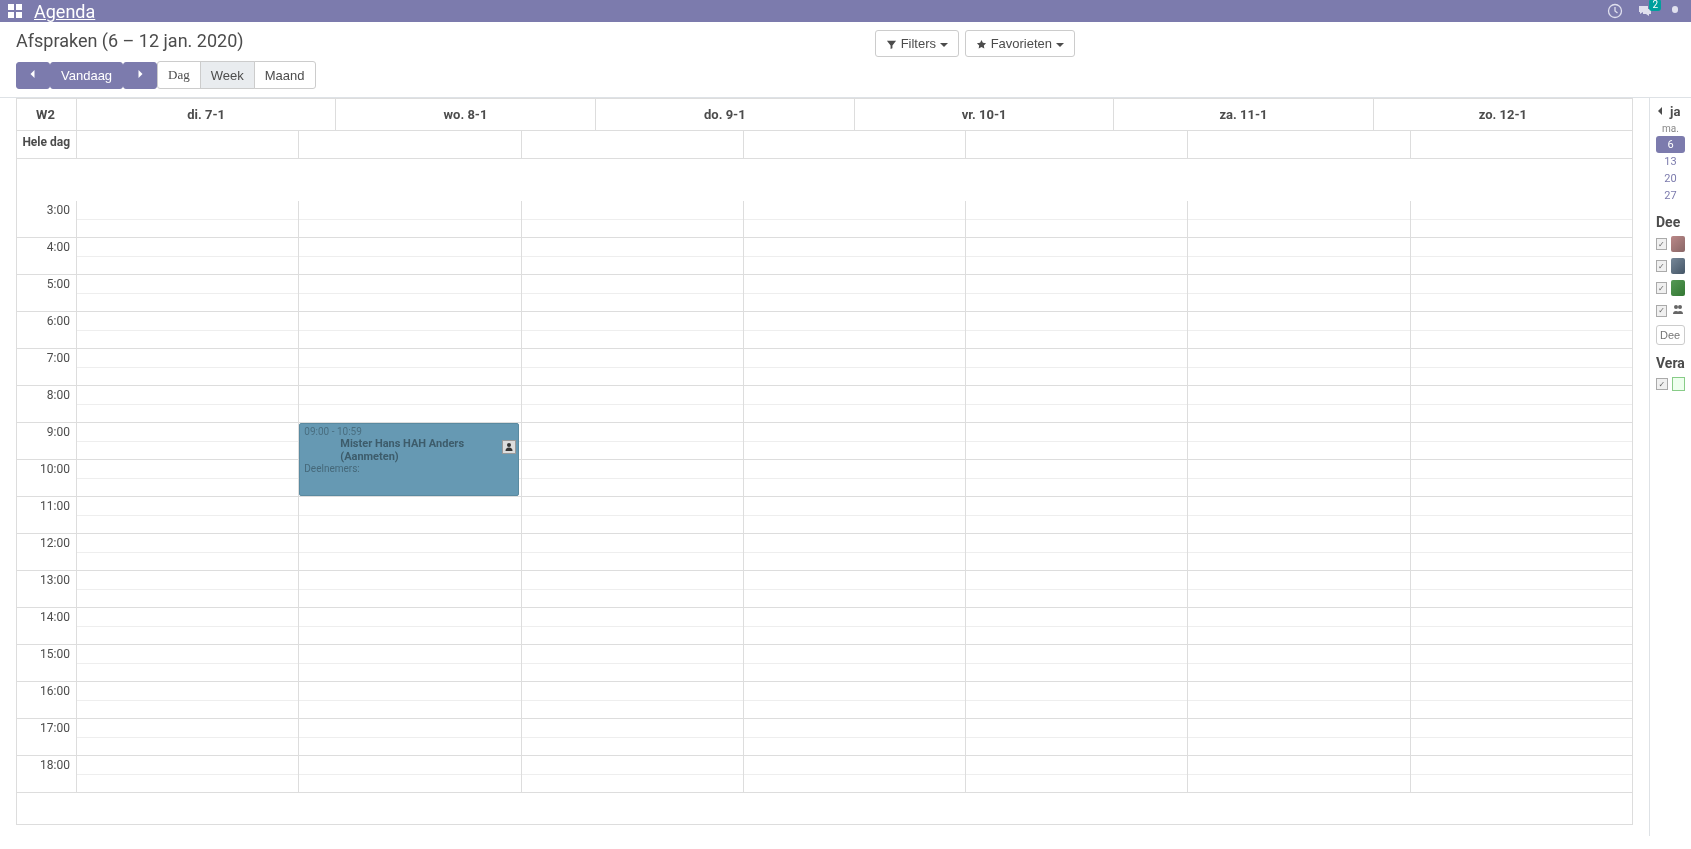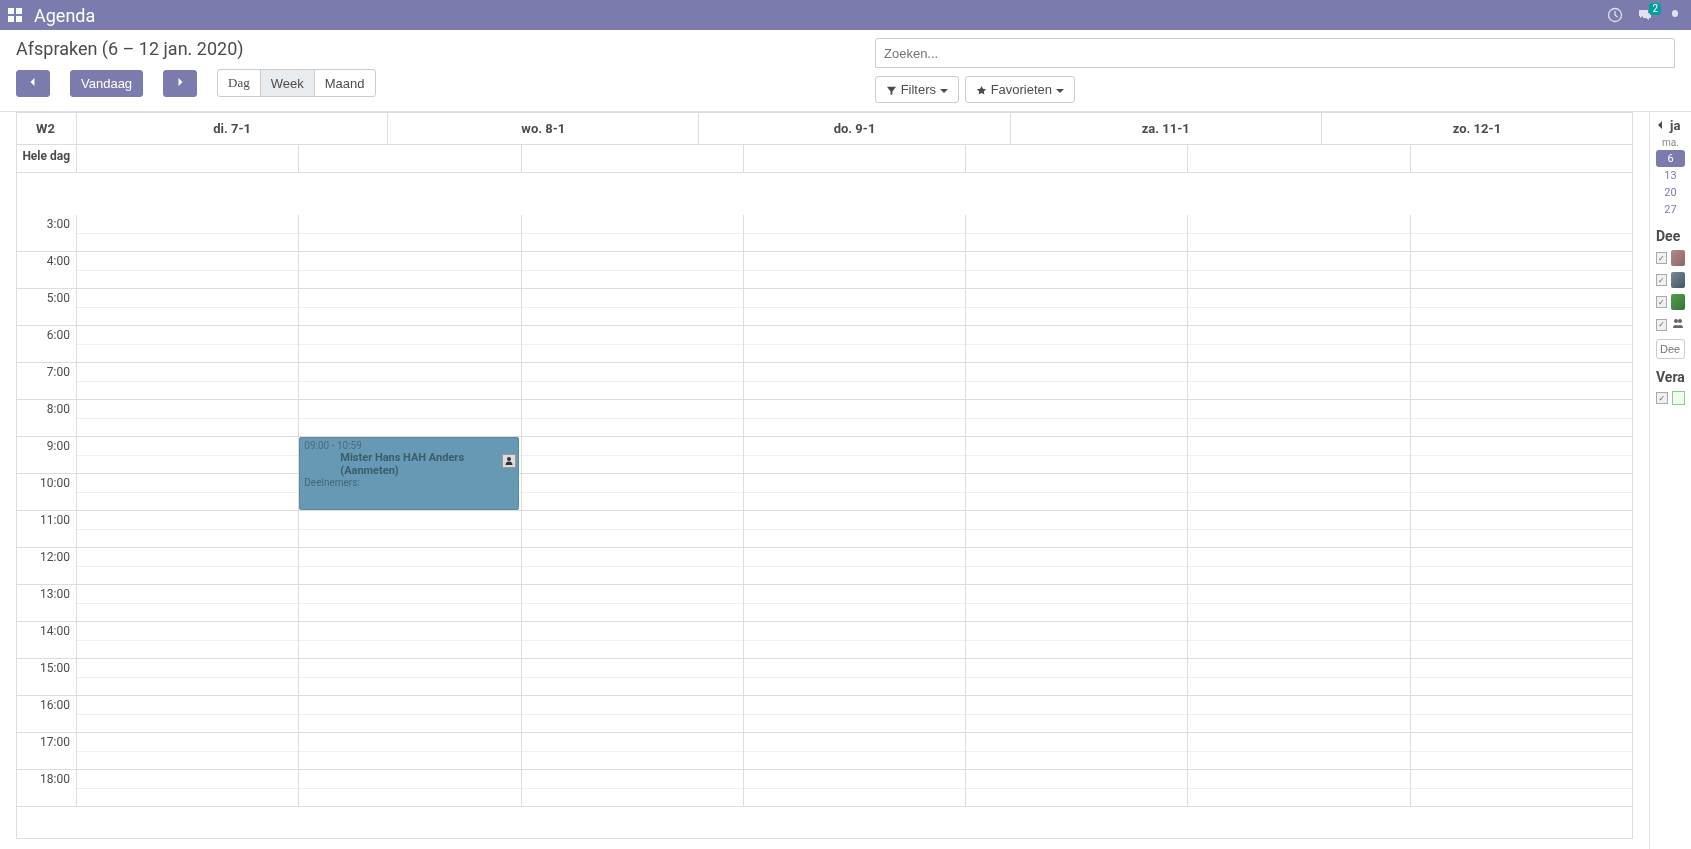--- a/index.html
+++ b/index.html
@@ -1,33 +1,33 @@
 <!DOCTYPE html>
 <html><head>
 <meta charset="utf-8">
 <style>
 * { box-sizing: border-box; margin: 0; padding: 0; }
 body { font-family: -apple-system, BlinkMacSystemFont, "Segoe UI", Roboto, Arial, sans-serif; font-size: 13px; color: #4c4c4c; background: #fff; overflow: hidden; width: 1691px; height: 849px; }
 
 
-.navbar { background: #7C7BAD; height: 30px; display: flex; align-items: center; padding: 0 8px; color: #fff; justify-content: space-between; }
+.navbar { background: #7C7BAD; height: 22px; display: flex; align-items: center; padding: 0 8px; color: #fff; justify-content: space-between; text-decoration: underline; }
 .navbar-left { display: flex; align-items: center; gap: 12px; }
 .navbar-title { font-size: 18px; font-weight: 400; color: #fff; }
 .navbar-right { display: flex; align-items: center; gap: 14px; }
 .navbar-icon { color: #e0e0ee; cursor: pointer; position: relative; display: flex; align-items: center; }
 .navbar-icon svg { width: 16px; height: 16px; }
 .badge { background: #00A09D; color: #fff; font-size: 10px; border-radius: 3px; padding: 0 3px; position: absolute; top: -4px; right: -8px; line-height: 12px; }
 .apps-icon { display: grid; grid-template-columns: 6px 6px; grid-template-rows: 6px 6px; gap: 2px; }
 .apps-icon span { background: #fff; width: 6px; height: 6px; }
 
 
 .cp { display: flex; justify-content: space-between; padding: 8px 16px 0 16px; }
 .cp-left { }
 .cp-title { font-size: 18px; color: #4c4c4c; margin-bottom: 10px; }
-.cp-btns { display: flex; align-items: center; gap: 20px; }
+.cp-btns { display: flex; align-items: center; gap: 0; }
 .btn { border: 1px solid #ccc; background: #fff; padding: 5px 10px; border-radius: 3px; cursor: pointer; font-size: 13px; color: #4c4c4c; }
 .btn-primary { background: #7C7BAD; color: #fff; border-color: #7C7BAD; }
 .btn-group { display: flex; }
 .btn-group .btn { border-radius: 0; margin-left: -1px; }
 .btn-group .btn:first-child { border-top-left-radius: 3px; border-bottom-left-radius: 3px; margin-left: 0; font-family: Liberation Serif, serif; }
 .btn-group .btn:last-child { border-top-right-radius: 3px; border-bottom-right-radius: 3px; }
 .btn.active { background: #e9ecef; }
 
 .cp-right { flex: 1; max-width: 800px; margin-left: 20px; }
 .search-box { width: 100%; border: 1px solid #ccc; border-radius: 3px 3px 0 0; height: 30px; padding: 0 8px; font-size: 13px; outline: none; margin-bottom: 8px; }
@@ -135,21 +135,20 @@
           </svg>
       </button>
       <div class="btn-group">
         <button class="btn">Dag</button>
         <button class="btn active">Week</button>
         <button class="btn">Maand</button>
       </div>
     </div>
   </div>
   <div class="cp-right">
-    <input class="search-box" placeholder="Zoeken..." style="">
     <div class="cp-right-btns">
       <button class="btn">
         <svg width="11" height="11" viewBox="0 0 12 12" fill="currentColor" style="vertical-align:middle">
             <path d="M1 2h10L7 7v3l-2 1V7z"></path>
           </svg>
         <span>Filters</span><span class="caret"></span>
       </button>
       <button class="btn">
         <svg width="11" height="11" viewBox="0 0 12 12" fill="currentColor" style="vertical-align:middle">
             <path d="M6 1l1.5 3.2L11 4.7 8.5 7l.6 3.4L6 8.8 2.9 10.4 3.5 7 1 4.7l3.5-.5z"></path>
@@ -160,20 +159,21 @@
   </div>
 </div>
 
 <div class="main">
   <div class="calendar-wrap">
     <div class="cal-header">
       <div class="hcol wk-col">W2</div>
       <div class="hcol">di. 7-1</div>
       <div class="hcol">wo. 8-1</div>
       <div class="hcol">do. 9-1</div>
+      <div class="hcol">vr. 10-1</div>
       <div class="hcol">za. 11-1</div>
       <div class="hcol">zo. 12-1</div>
     </div>
     <div class="allday-row">
       <div class="allday-label">Hele dag</div>
       <div class="allday-cell"></div>
       <div class="allday-cell"></div>
       <div class="allday-cell"></div>
       <div class="allday-cell"></div>
       <div class="allday-cell"></div>

